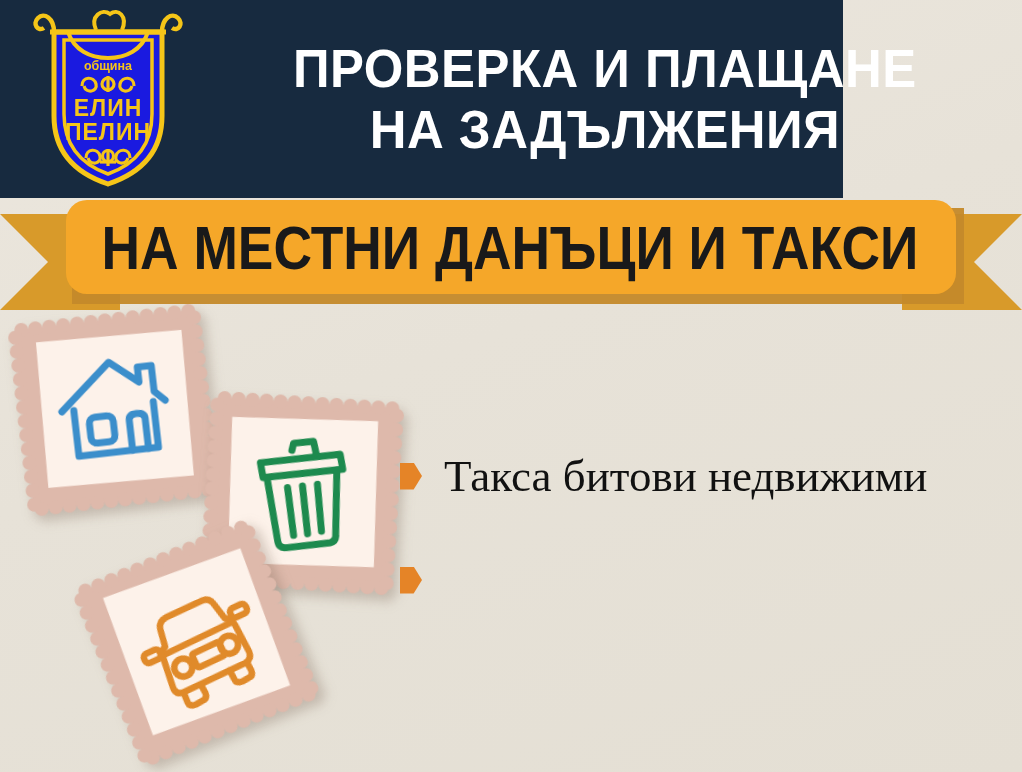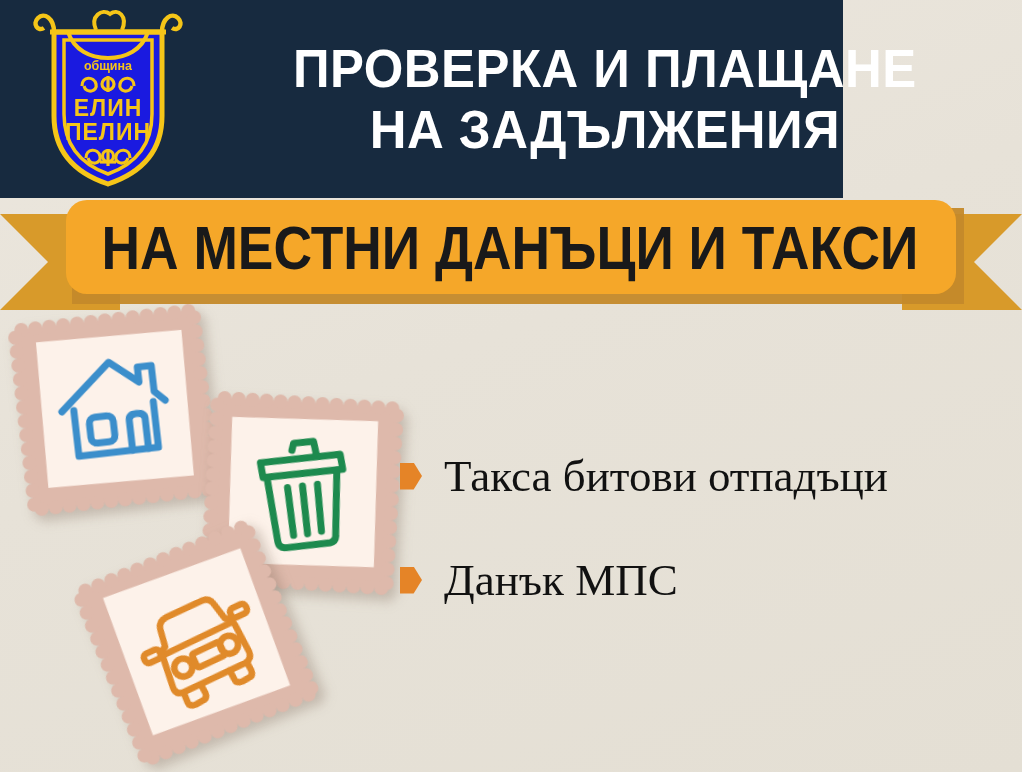--- a/index.html
+++ b/index.html
@@ -397,21 +397,20 @@
         <rect x="141" y="79" width="17" height="10" rx="4" transform="rotate(-4 150 84)"></rect>
         <path d="M68 140 L68 150 Q68 155 75 155 L82 154 Q88 154 88 148 L87 139"></path>
         <path d="M119 136 L120 146 Q120 151 127 151 L134 150 Q139 150 139 144 L138 135"></path>
       </g>
     </svg>
   </div>
 
   <div class="bullets">
     <div class="bullet-row">
       <span class="bullet-marker"></span>
-      <span class="bullet-text">Такса битови отпадъци</span>
+      <span class="bullet-text">Такса битови недвижими</span>
     </div>
     <div class="bullet-row">
       <span class="bullet-marker"></span>
-      <span class="bullet-text">Данък МПС</span>
     </div>
   </div>
 
 </div>
 
 </body></html>

